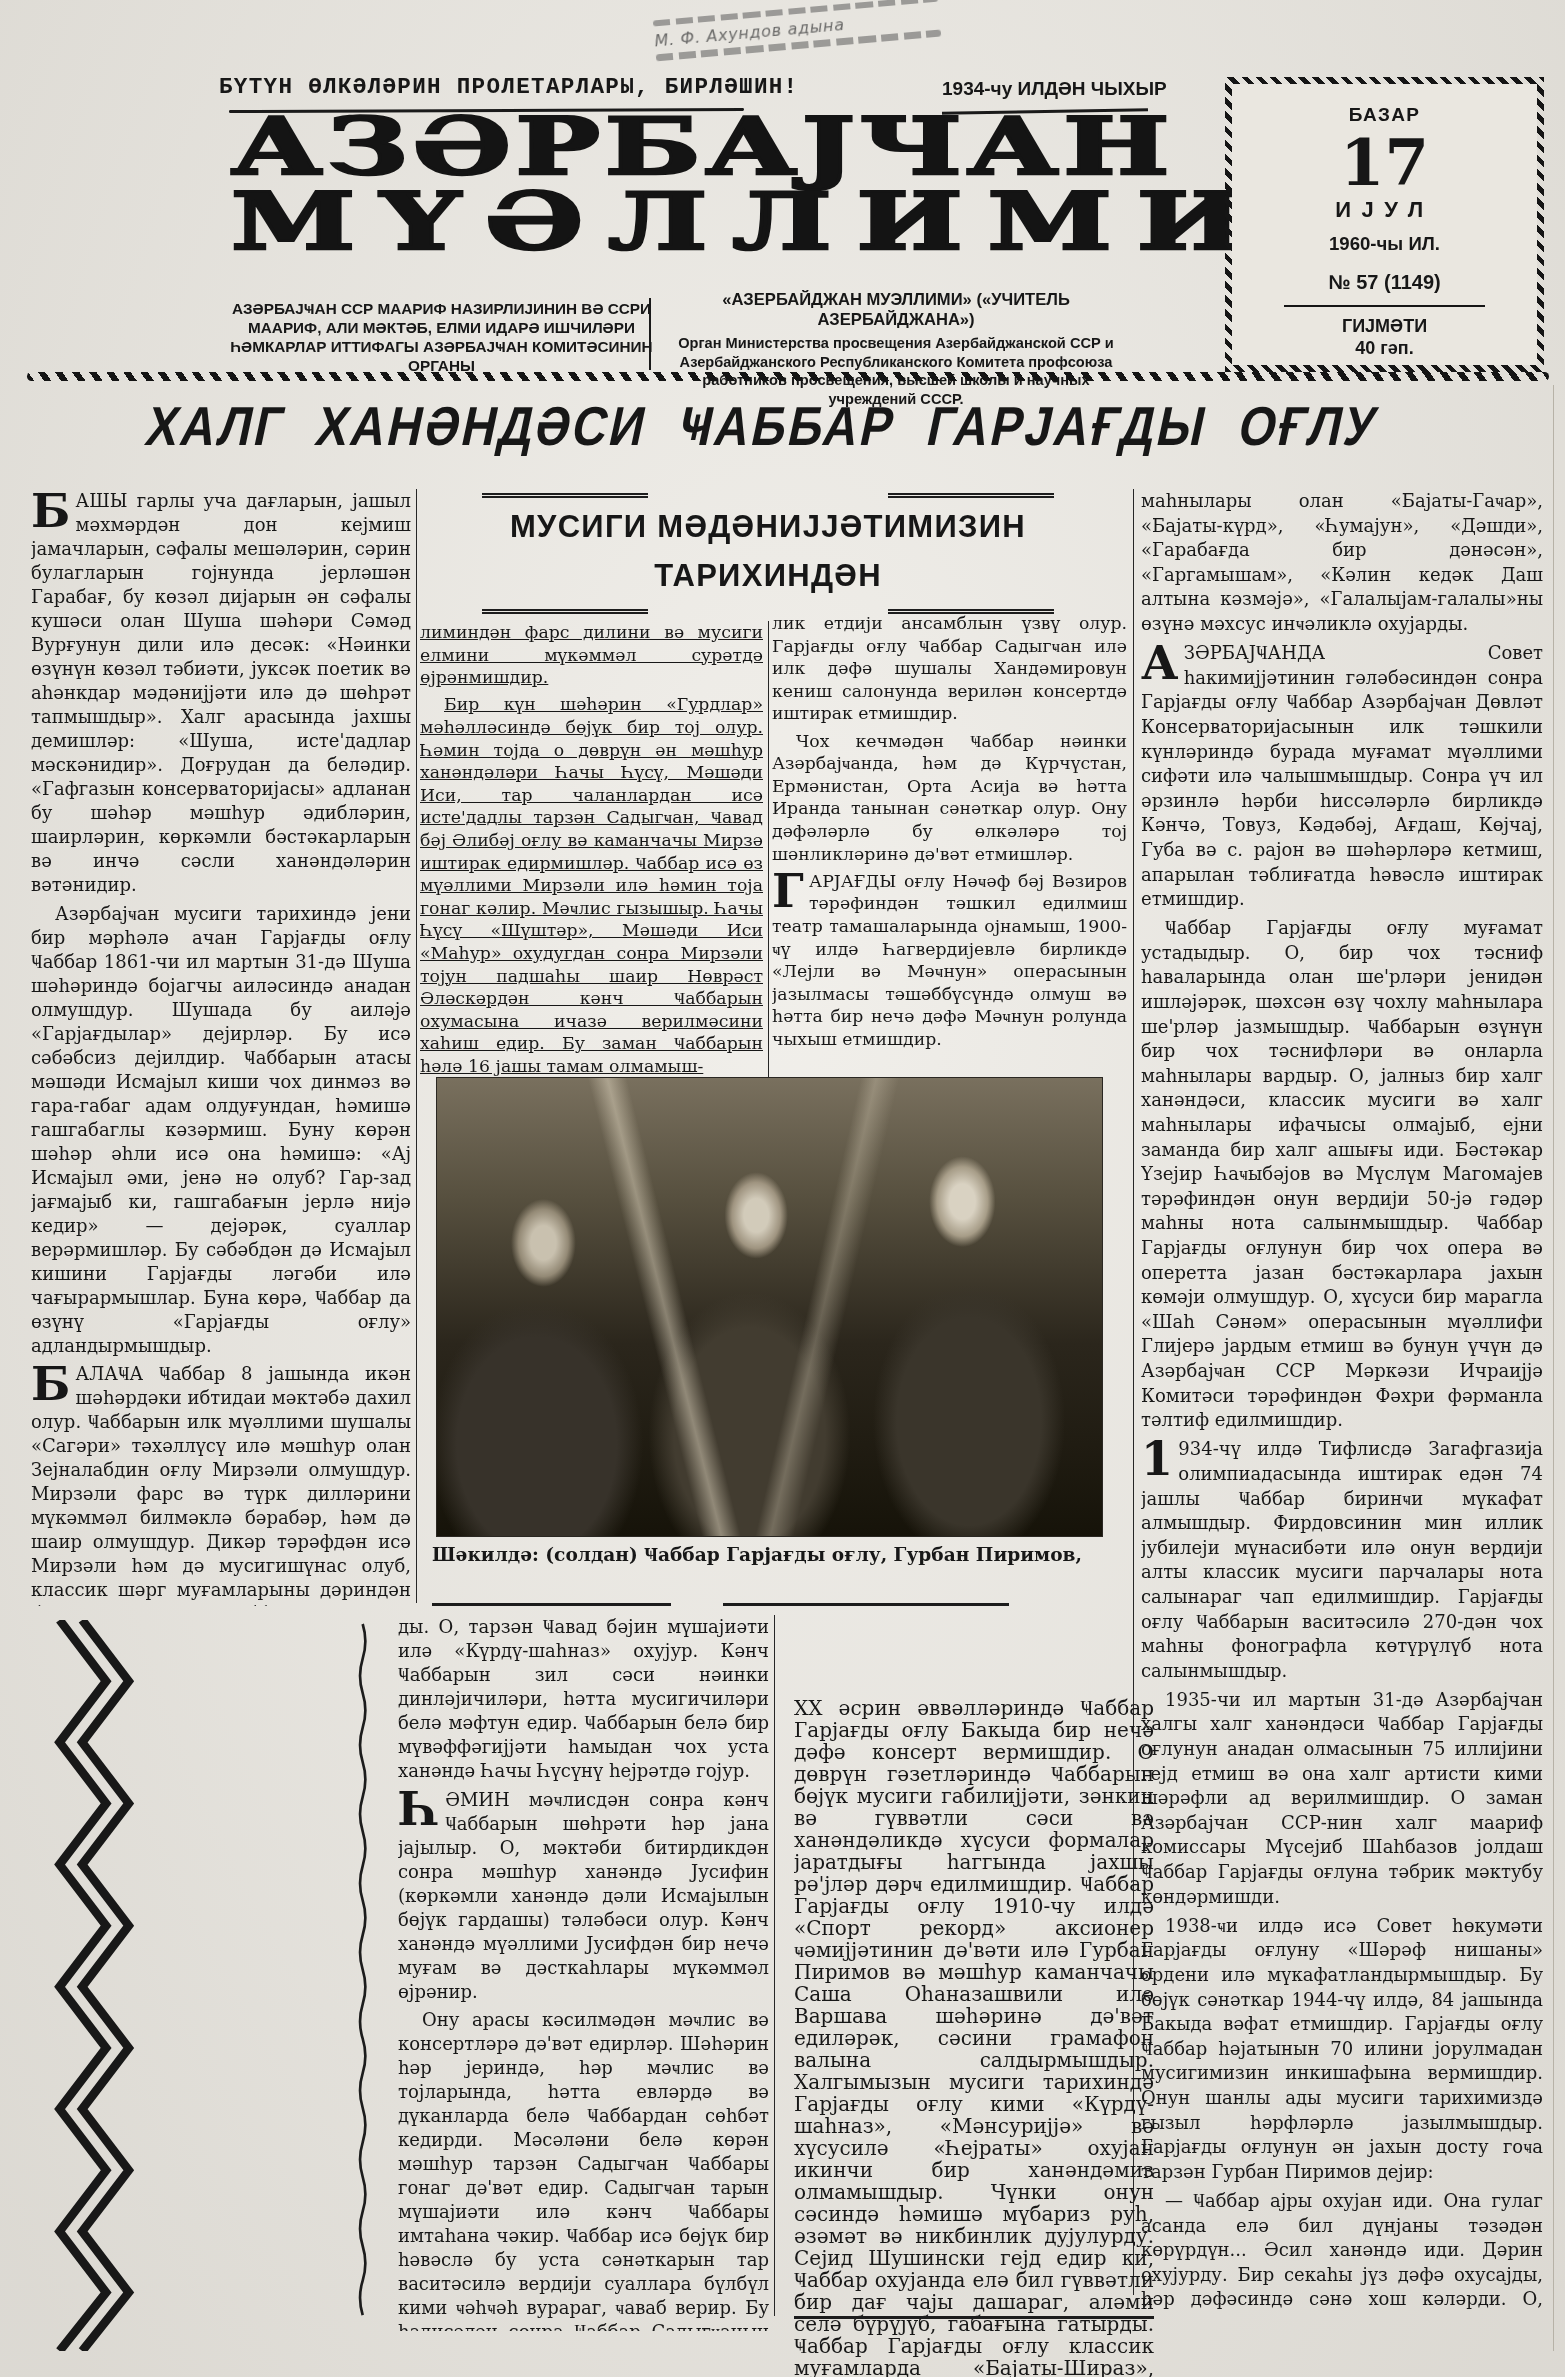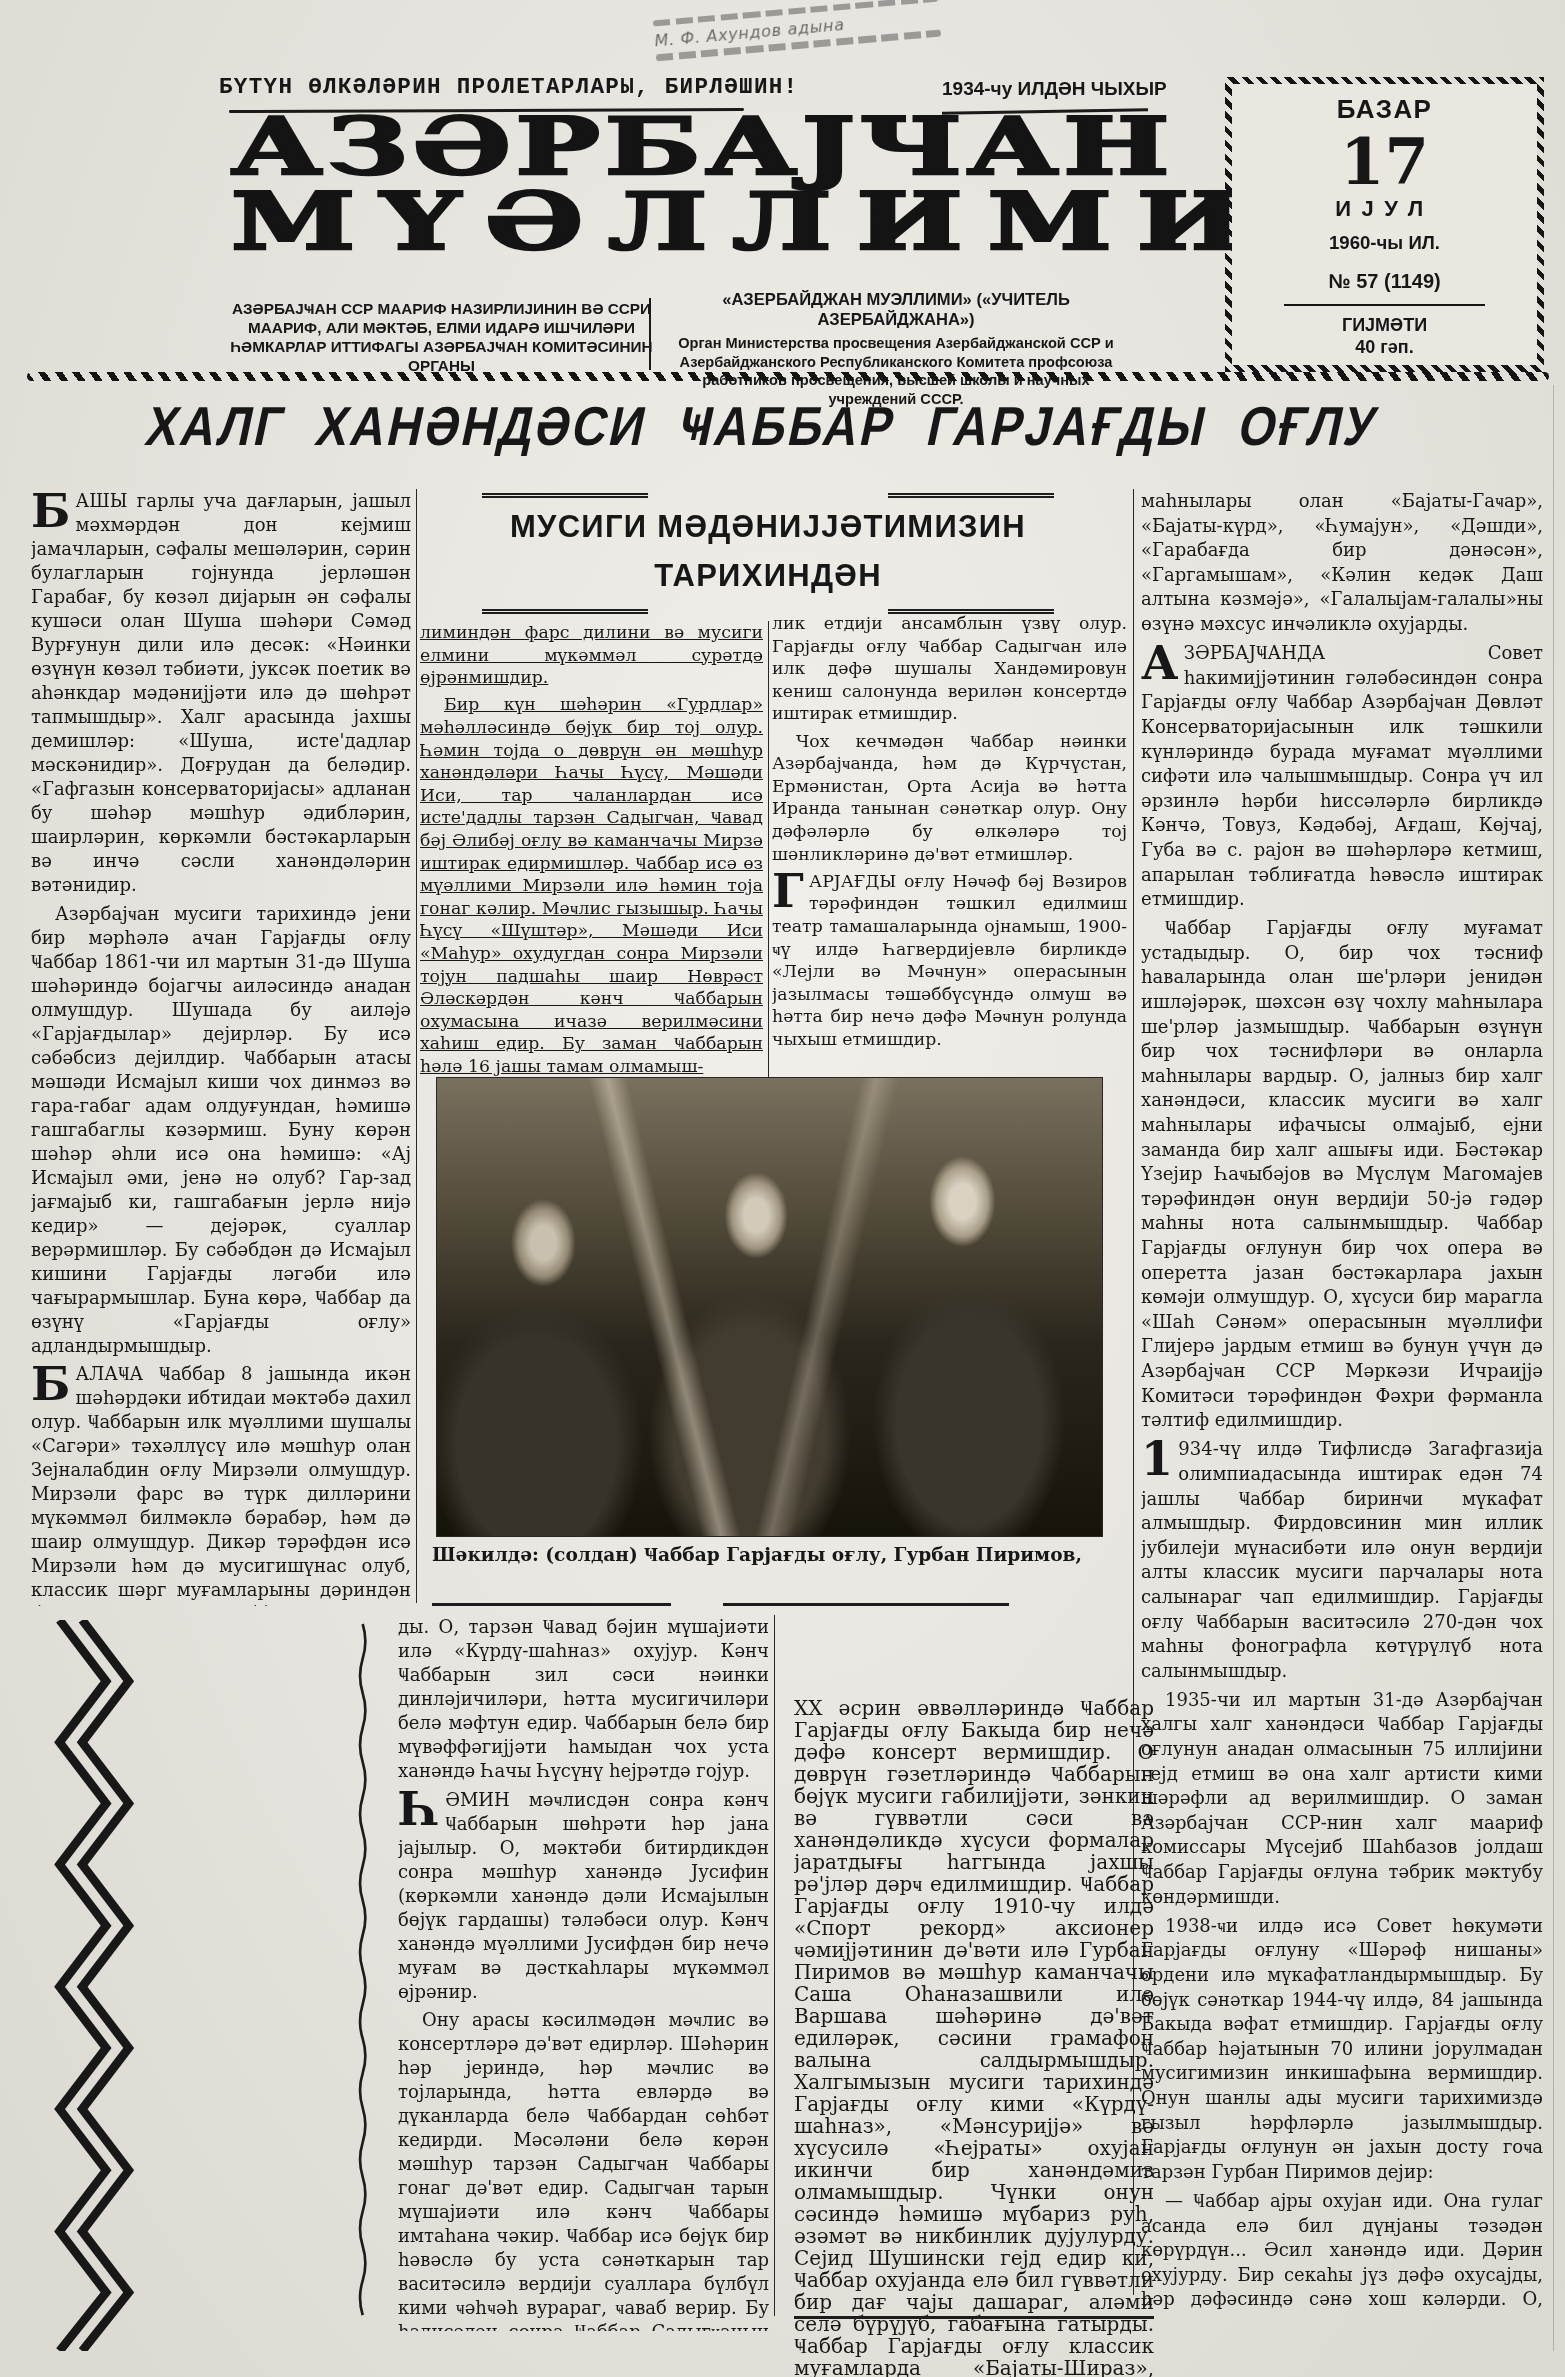--- a/index.html
+++ b/index.html
@@ -20,21 +20,21 @@
   .mast .l{transform-origin:left center;white-space:nowrap;-webkit-text-stroke:2.7px #141414;}
   .mast .l1{font-size:78px;transform:scaleX(1.44);letter-spacing:3.3px;}
   .mast .l2{font-size:78px;transform:scaleX(1.44);letter-spacing:17.3px;margin-top:5.3px;}
   .orgleft{left:229px;top:299px;width:425px;text-align:center;font-family:Liberation Sans, sans-serif;font-weight:bold;font-size:15.3px;line-height:19px;}
   .hvrule{left:649px;top:298px;width:2px;height:72px;background:#1a1a1a;}
   .orgcenter{left:667px;top:290px;width:458px;text-align:center;font-family:"Liberation Sans",sans-serif;font-weight:bold;}
   .orgcenter .a{font-size:16.6px;margin-bottom:4px;}
   .orgcenter .b{font-size:14.6px;line-height:18.6px;font-weight:bold;}
   .datebox{left:1225px;top:77px;width:319px;height:295px;background:repeating-linear-gradient(45deg,#151515 0 4.6px,rgba(0,0,0,0) 4.6px 10px);}
   .datebox .in{position:absolute;left:7.3px;top:7.3px;right:7.3px;bottom:7.3px;background:#eae7e0;text-align:center;font-family:"Liberation Sans",sans-serif;font-weight:bold;}
-  .datebox .day{font-size:26px;margin-top:10px;letter-spacing:1.3px;}
+  .datebox .day{font-size:19px;margin-top:20px;letter-spacing:1.3px;}
   .datebox .num{font-size:64px;line-height:61px;margin-top:5.3px;font-family:"DejaVu Serif",serif;}
   .datebox .mon{font-size:22px;letter-spacing:10.6px;margin-top:4px;}
   .datebox .yr{font-size:18.6px;margin-top:10.6px;}
   .datebox .iss{font-size:20px;margin-top:16px;}
   .datebox .hr{width:66%;height:2px;background:#151515;margin:10.6px auto 8px auto;}
   .datebox .pr{font-size:18px;line-height:22px;}
 
   .rope{left:26.6px;top:372px;width:1522px;height:8.6px;border-radius:4.6px;background:repeating-linear-gradient(55deg,#141414 0 6px,rgba(0,0,0,0) 6px 14px);}
   .headline{left:141px;top:401px;width:1328px;font-family:"Liberation Sans",sans-serif;font-weight:bold;font-size:49px;white-space:nowrap;transform:skewX(-12deg) scale(.97,1.12);transform-origin:left bottom;letter-spacing:2.7px;word-spacing:17.3px;}
 

